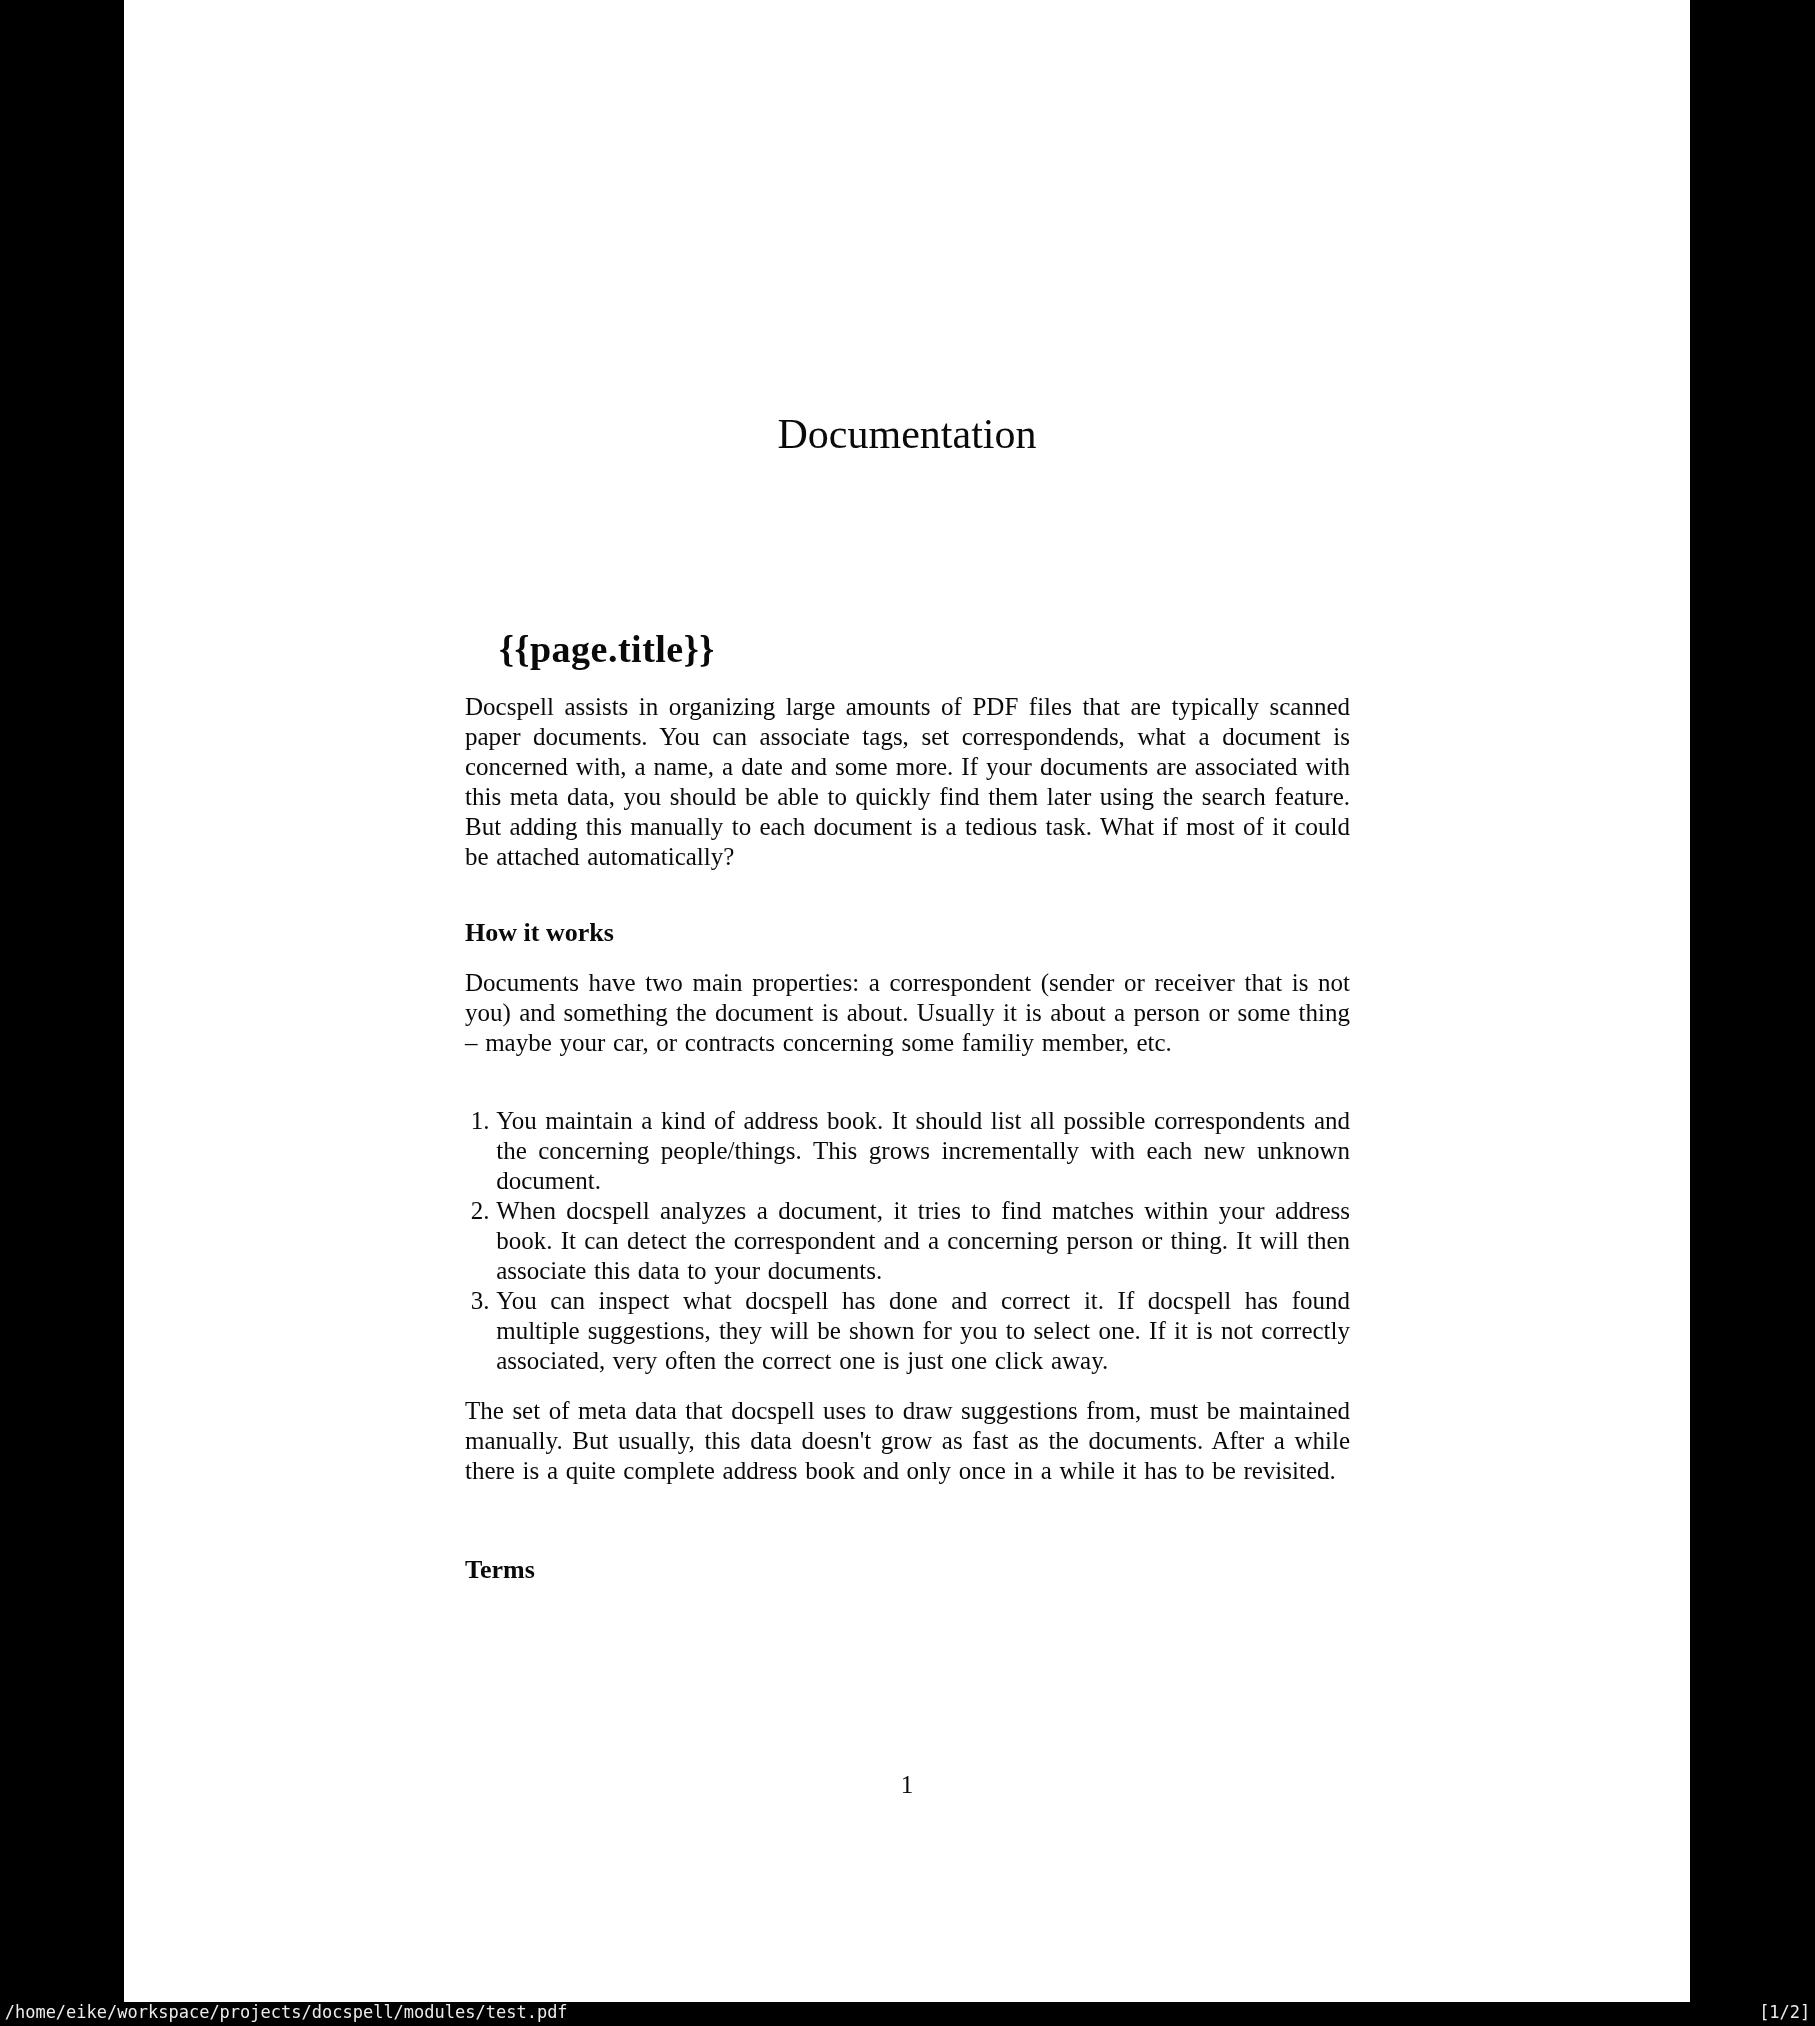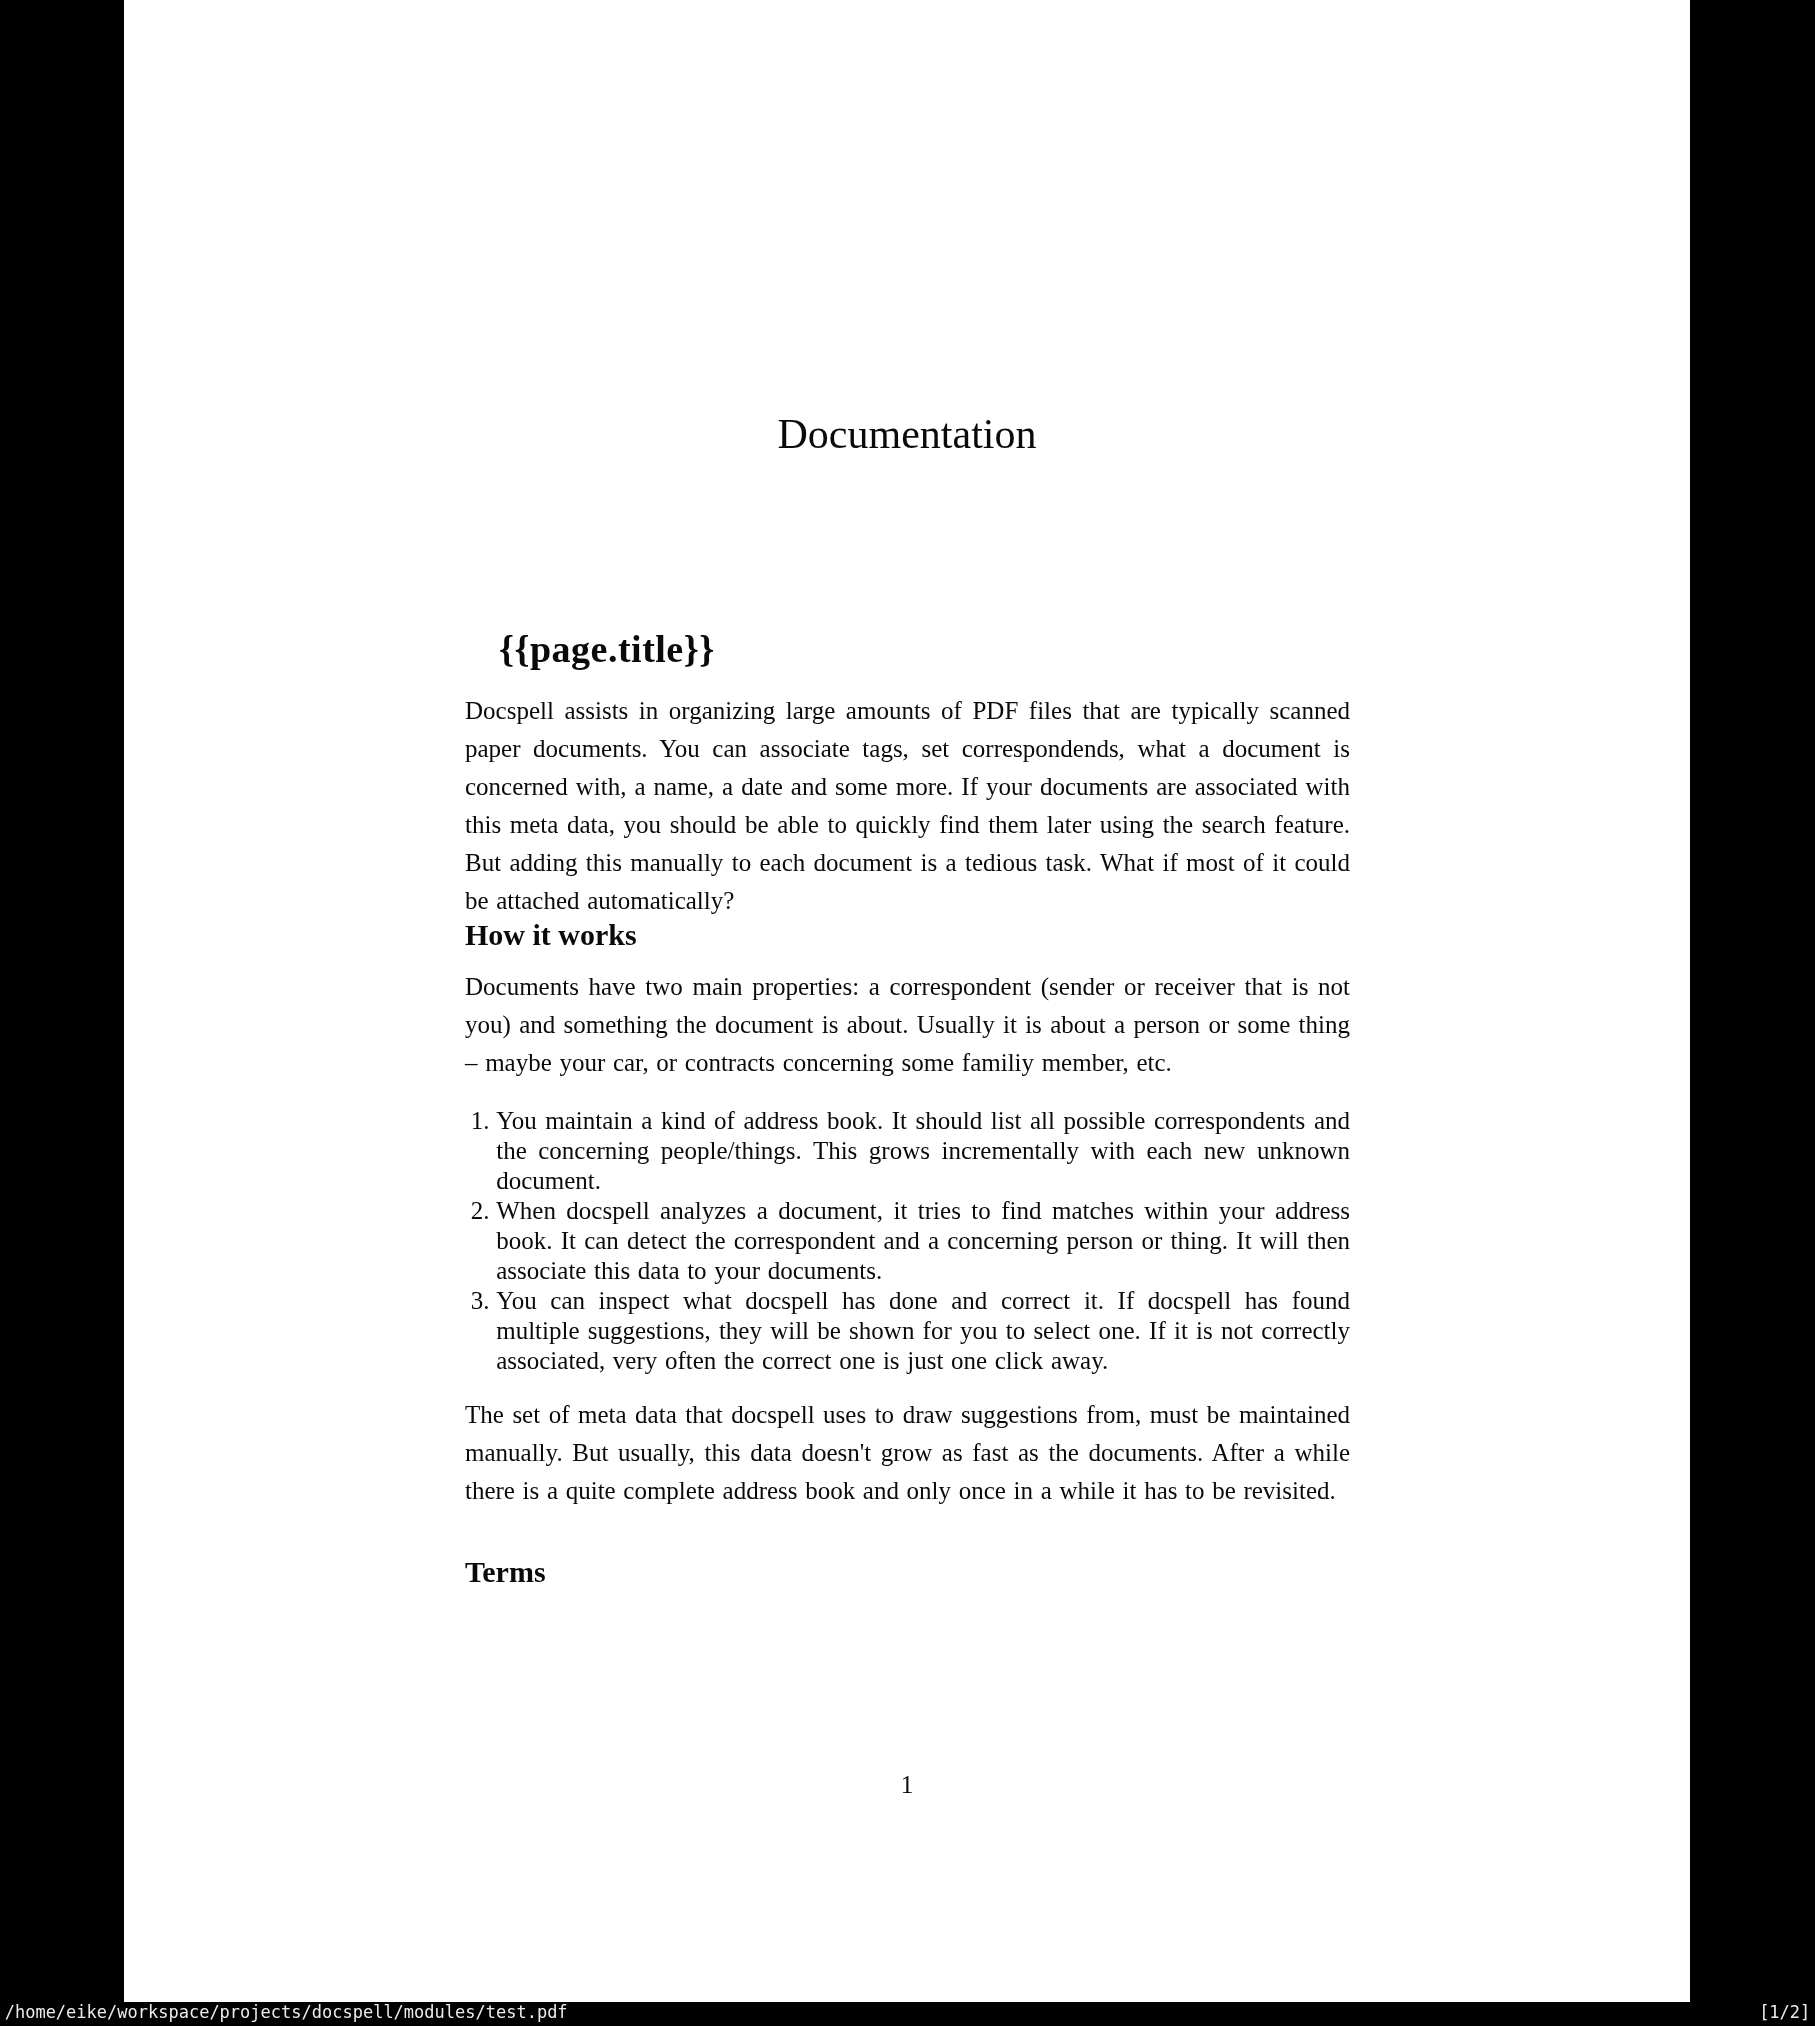--- a/index.html
+++ b/index.html
@@ -28,25 +28,25 @@
     color: #0a0a0a;
   }
   .sec-heading {
     position: absolute; left: 341px; width: 885px;
     font-size: 38px; font-weight: bold; line-height: 1.15;
     letter-spacing: 0.5px;
     margin-left: 34px;
   }
   .sub-heading {
     position: absolute; left: 341px; width: 885px;
-    font-size: 30px; font-weight: bold; line-height: 1.15;
+    font-size: 26px; font-weight: bold; line-height: 1.15;
   }
   .para {
     position: absolute; left: 341px; width: 885px;
-    font-size: 25px; line-height: 38px;
+    font-size: 25px; line-height: 30px;
     text-align: justify;
     word-spacing: 1.4px;
     font-family: Liberation Serif, serif;
   }
   .h-pagetitle { top: 628px; }
   .p-intro     { top: 692px; }
   .h-how       { top: 918px; }
   .p-props     { top: 968px; }
   .olist {
     position: absolute; left: 341px; top: 1106px; width: 885px;

